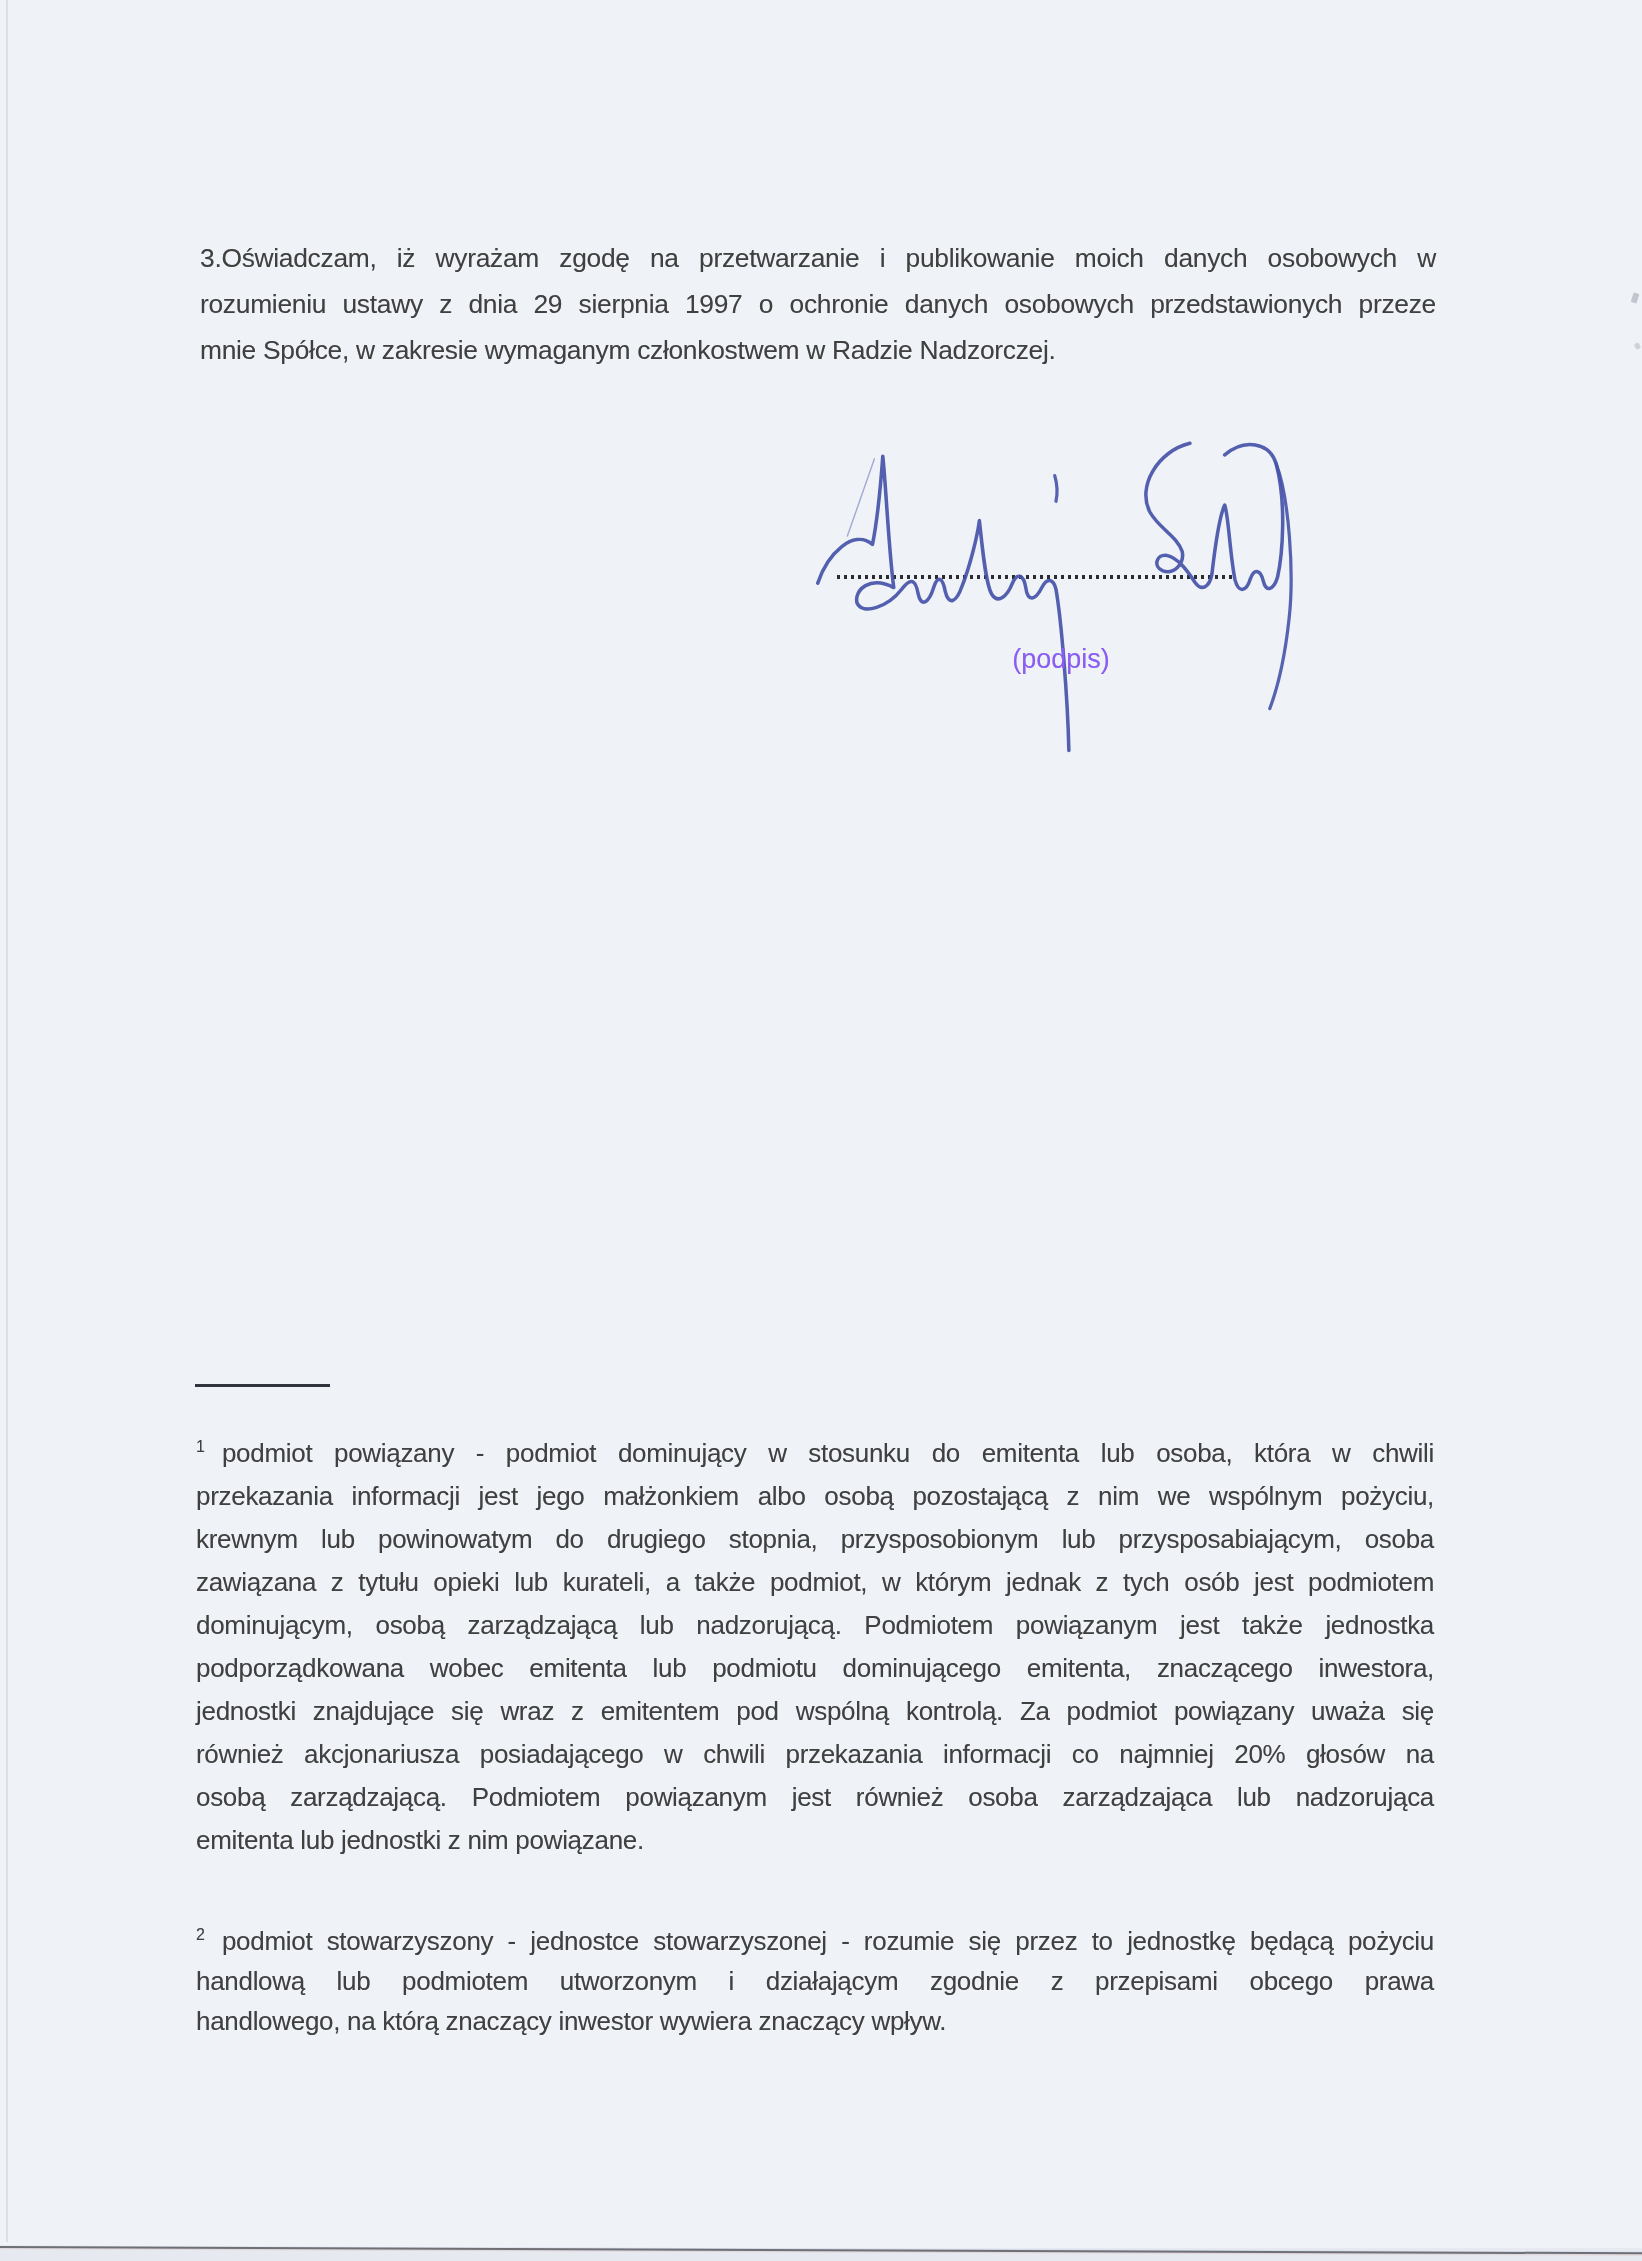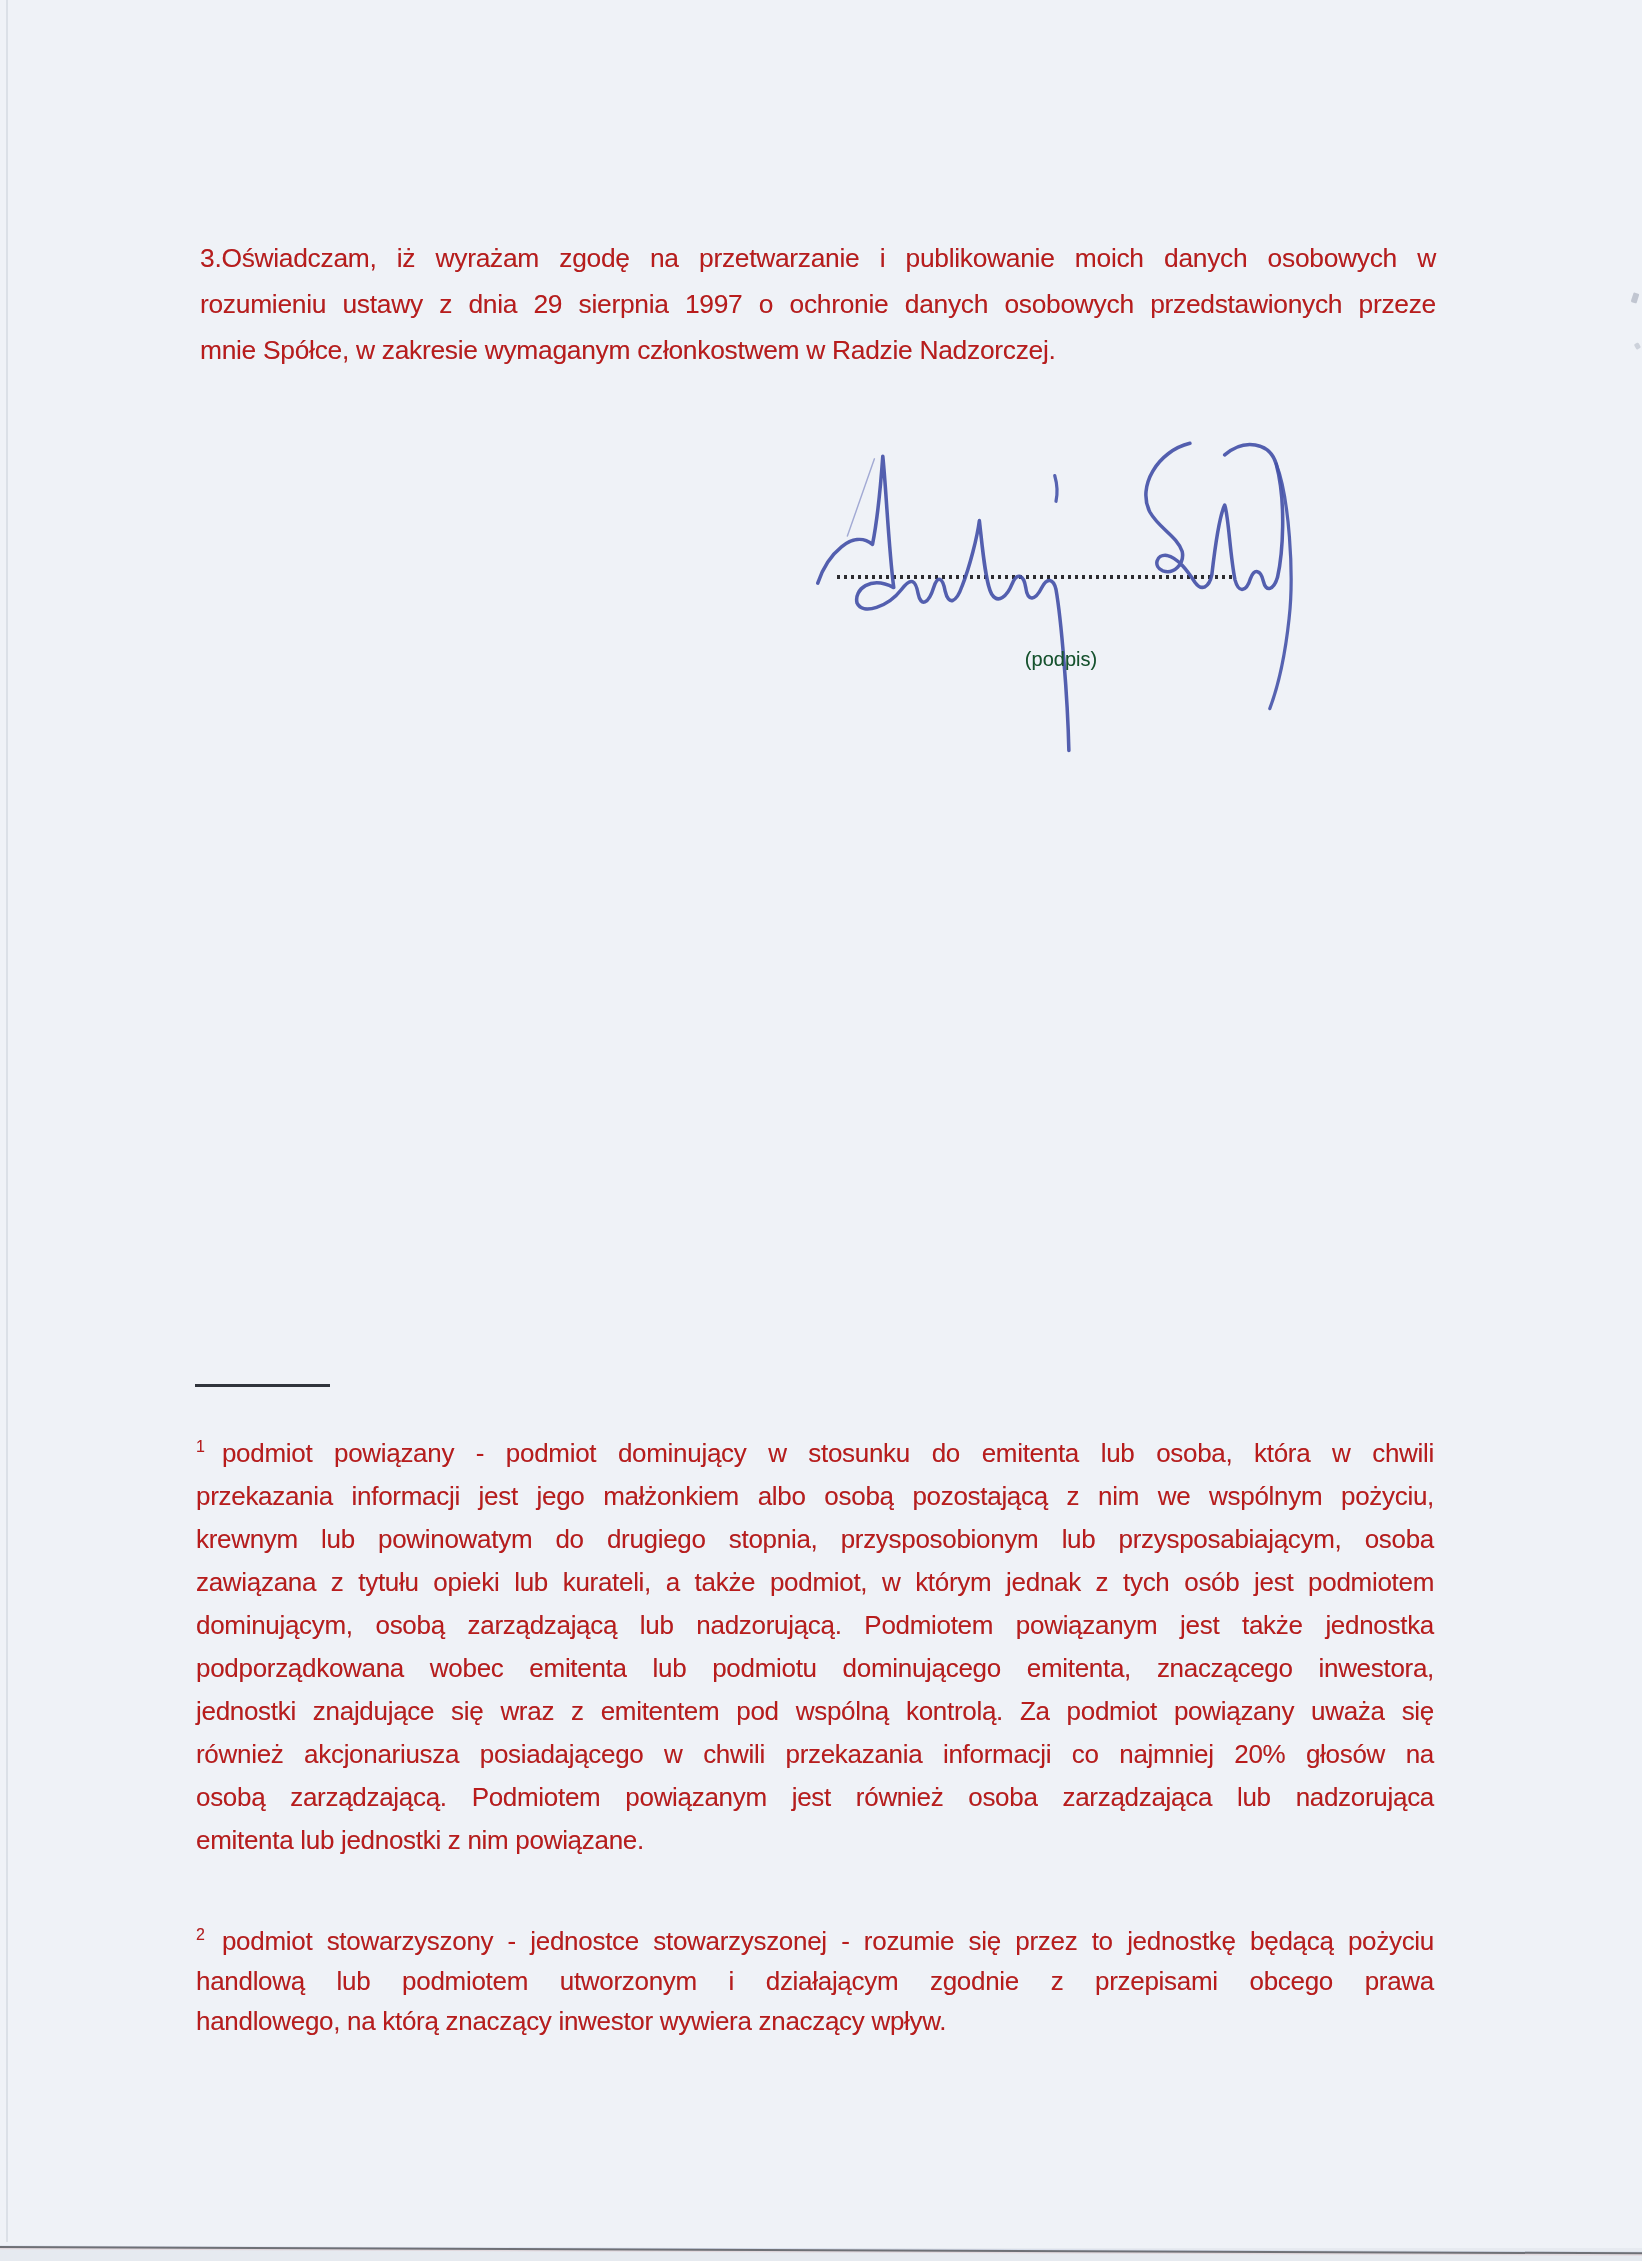--- a/index.html
+++ b/index.html
@@ -32,21 +32,21 @@
   }
   .scan-speck{
     position:absolute;background:#9aa3b2;opacity:.55;border-radius:1.3px;
   }
   .speck-a{left:1632px;top:293px;width:6.4px;height:10.3px;transform:rotate(18deg);}
   .speck-b{left:1635px;top:343px;width:5.2px;height:6.4px;transform:rotate(-30deg);opacity:.4;}
 
   
   .textblock{
     position:absolute;
-    color:#b91c1c;
+    color:#404040;
     text-shadow:0 0 0.6px rgba(58,58,60,0.28);
   }
   .declaration{
     left:200px;top:235px;width:1236px;
     font-size:26.4px;line-height:46px;letter-spacing:-0.3px;
   }
   .fnote{
     left:196px;width:1238px;
     font-size:26px;line-height:43px;letter-spacing:-0.3px;
   }
@@ -70,21 +70,21 @@
   }
 
   
   .sig-dotted-line{
     position:absolute;left:837px;top:575px;width:399px;height:3.9px;
     background:repeating-linear-gradient(90deg,#2c2c30 0 3.2px,transparent 3.2px 7px);
   }
   .sig-caption{
     position:absolute;left:932px;top:641px;width:258px;
     text-align:center;
-    font-size:20px;line-height:36px;color:#14532d;
+    font-size:27px;line-height:36px;color:#8b5cf6;
     text-shadow:0 0 0.6px rgba(58,58,60,0.28);
   }
   .sig-svg{
     position:absolute;left:792px;top:425px;width:528px;height:490px;
   }
 </style>
 </head>
 <body>
 
 <div class="page">

